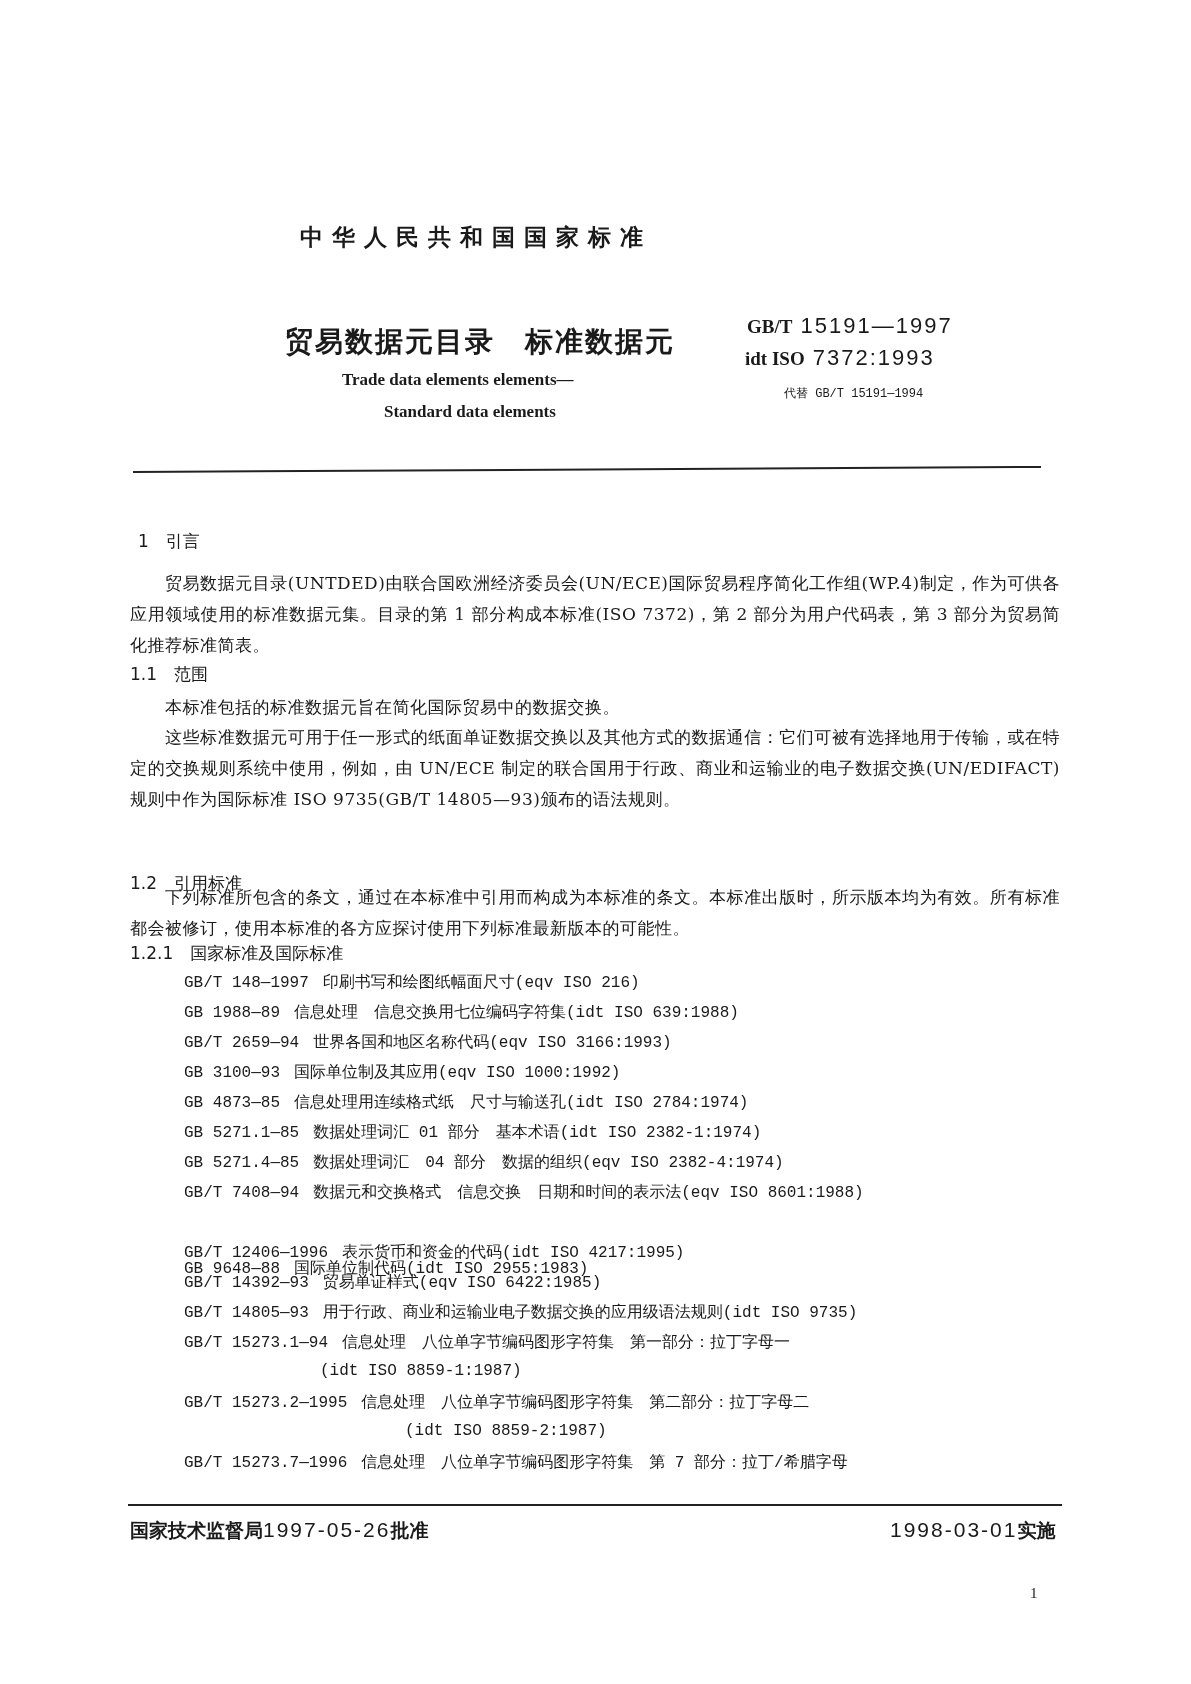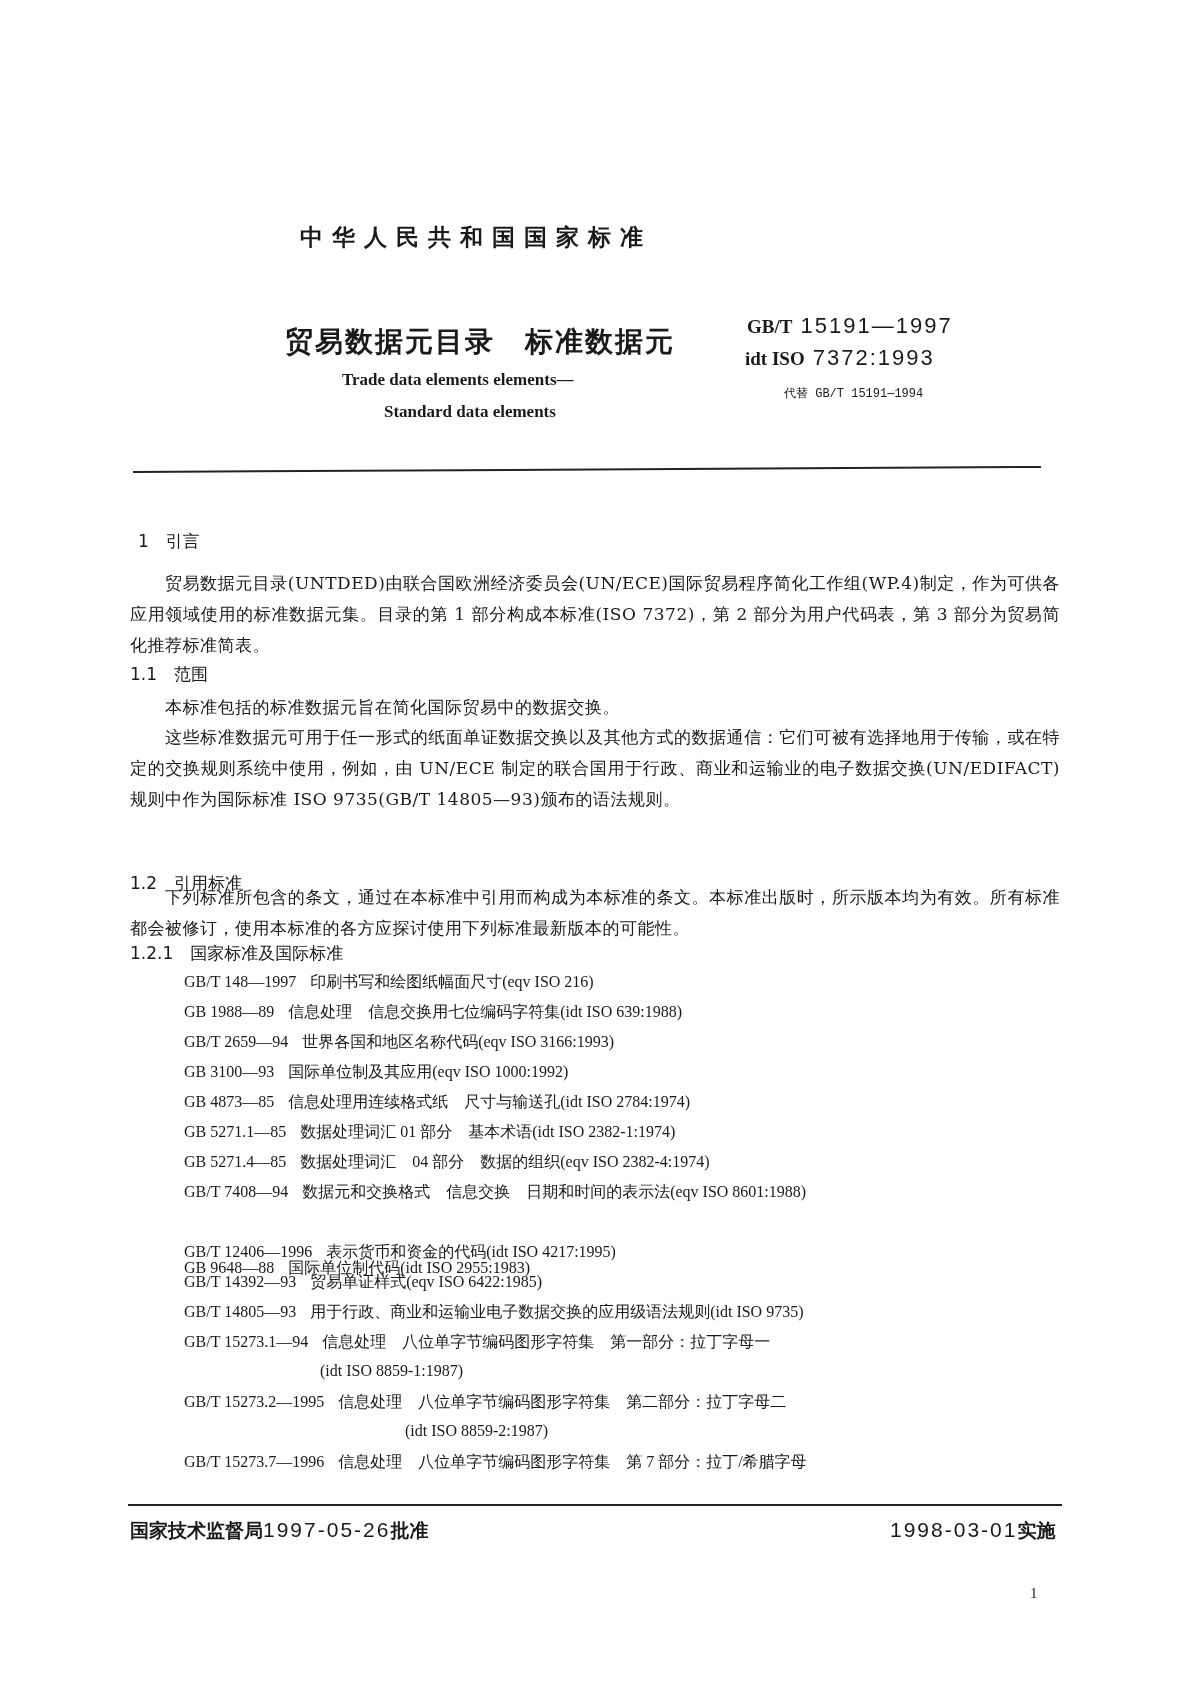--- a/index.html
+++ b/index.html
@@ -82,21 +82,21 @@
       text-indent: 35px;
       text-align: justify;
       letter-spacing: 0.5px;
       font-family: "DejaVu Serif", "Liberation Serif", serif;
     }
 
     .ref-item {
       position: absolute;
       left: 184px;
       font-size: 16px;
-      font-family: Liberation Serif, serif;
+      font-family: Liberation Mono, monospace;
       white-space: nowrap;
     }
     .ref-item .code { margin-right: 14px; }
     .ref-cont { left: 320px; }
     .ref-cont2 { left: 405px; }
 
     .footer-left {
       left: 130px; top: 1518px;
       font-family: "DejaVu Sans", "Liberation Sans", sans-serif;
       font-weight: bold; font-size: 19px;

